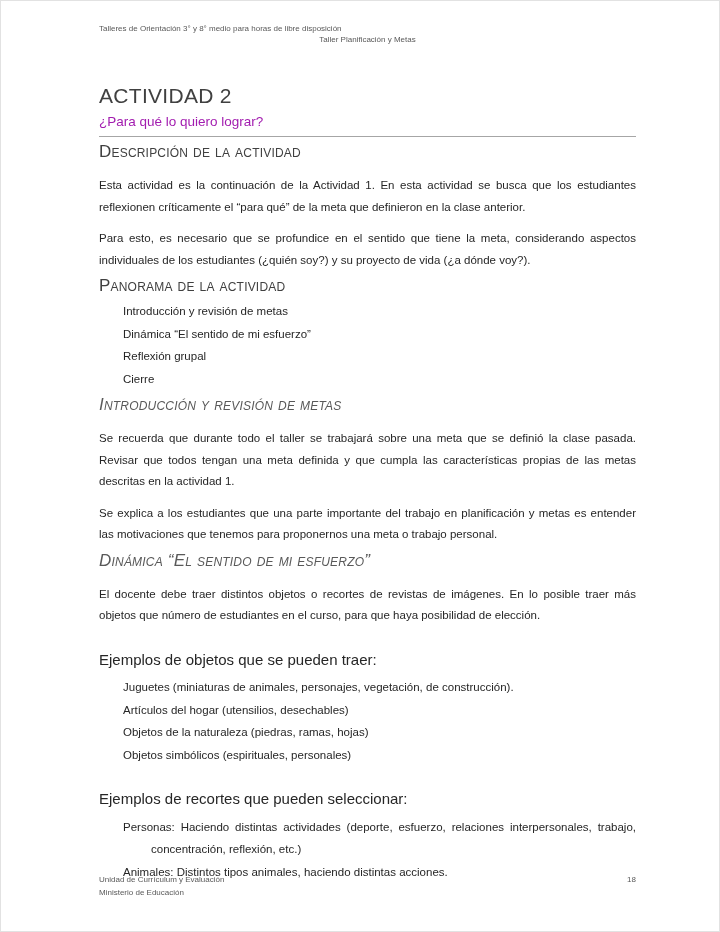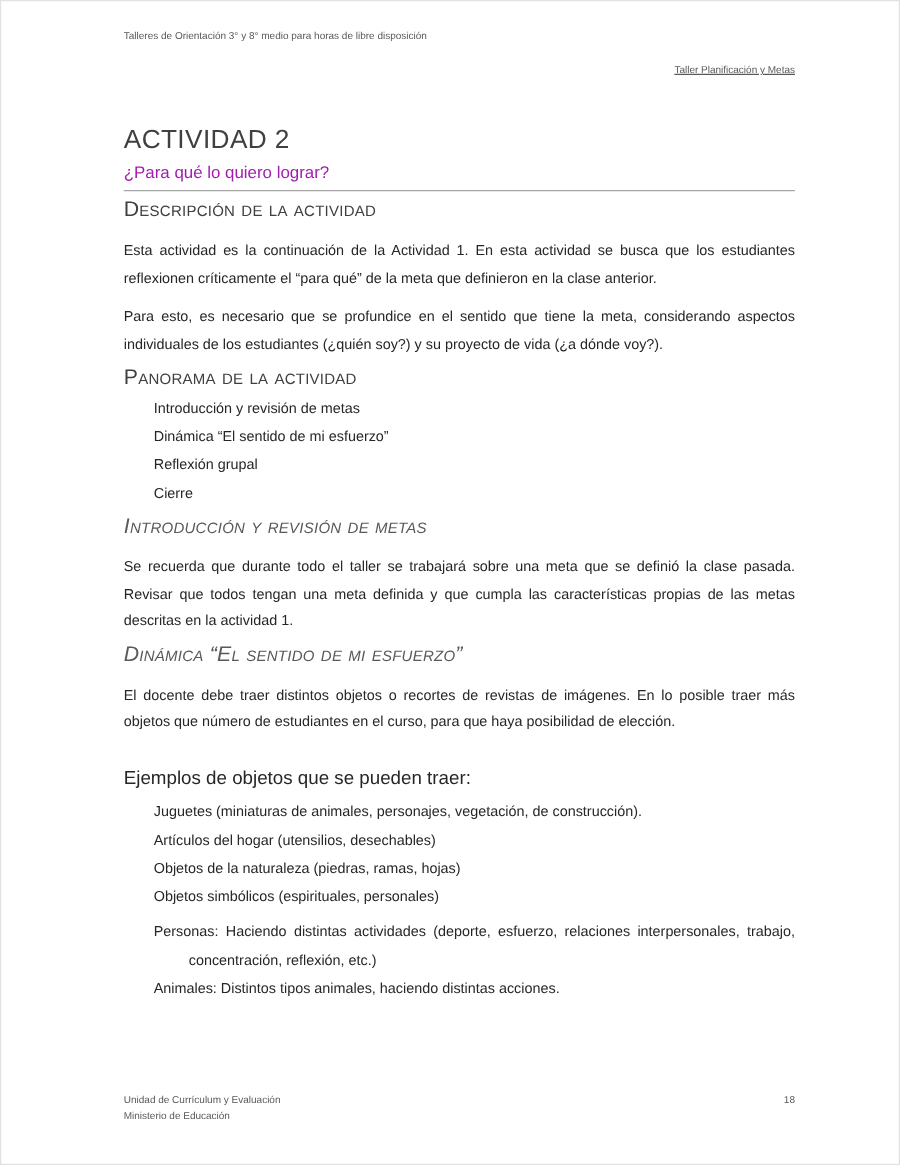--- a/index.html
+++ b/index.html
@@ -10,21 +10,21 @@
     border:1px solid #e2e2e2;
     box-sizing:border-box;
     font-family:"Liberation Sans", sans-serif;
     color:#262626;
     overflow:hidden;
   }
   .content{margin:0 83px 0 98px;}
   
   .doc-header{padding-top:22px;font-size:8px;line-height:11px;color:#595959;}
   .doc-header .hdr-left{text-align:left;}
-  .doc-header .hdr-right{text-align:right;margin-top:16px;text-decoration:underline;}
+  .doc-header .hdr-right{text-align:center;margin-top:0;}
   
   .title{margin-top:38px;font-size:21px;line-height:26px;font-weight:400;color:#404040;letter-spacing:.3px;}
   .subtitle-wrap{border-bottom:1px solid #a6a6a6;padding-bottom:6px;}
   .subtitle{margin-top:4px;font-size:13.5px;line-height:17px;color:#a21caf;}
   
   .sec-heading{
     margin-top:7px;
     font-size:17px;line-height:16px;
     font-variant-caps:small-caps;font-variant:small-caps;
     color:#404040;letter-spacing:.2px;
@@ -68,32 +68,34 @@
     <div class="sec-heading">Panorama de la actividad</div>
     <ul class="doclist">
       <li>Introducción y revisión de metas</li>
       <li>Dinámica “El sentido de mi esfuerzo”</li>
       <li>Reflexión grupal</li>
       <li>Cierre</li>
     </ul>
 
     <div class="sec-heading italic">Introducción y revisión de metas</div>
     <div class="para first">Se recuerda que durante todo el taller se trabajará sobre una meta que se definió la clase pasada. Revisar que todos tengan una meta definida y que cumpla las características propias de las metas descritas en la actividad 1.</div>
+    <div class="para">Se explica a los estudiantes que una parte importante del trabajo en planificación y metas es entender las motivaciones que tenemos para proponernos una meta o trabajo personal.</div>
 
     <div class="sec-heading italic">Dinámica “El sentido de mi esfuerzo”</div>
     <div class="para first">El docente debe traer distintos objetos o recortes de revistas de imágenes. En lo posible traer más objetos que número de estudiantes en el curso, para que haya posibilidad de elección.</div>
 
     <div class="plain-line">Ejemplos de objetos que se pueden traer:</div>
     <ul class="doclist">
       <li>Juguetes (miniaturas de animales, personajes, vegetación, de construcción).</li>
       <li>Artículos del hogar (utensilios, desechables)</li>
       <li>Objetos de la naturaleza (piedras, ramas, hojas)</li>
       <li>Objetos simbólicos (espirituales, personales)</li>
     </ul>
 
+    <div class="plain-line">Ejemplos de recortes que pueden seleccionar:</div>
     <ul class="doclist hanging">
       <li>Personas: Haciendo distintas actividades (deporte, esfuerzo, relaciones interpersonales, trabajo, concentración, reflexión, etc.)</li>
       <li>Animales: Distintos tipos animales, haciendo distintas acciones.</li>
     </ul>
 
   </div>
 
   <div class="doc-footer">
     <div>
       <div>Unidad de Currículum y Evaluación</div>

